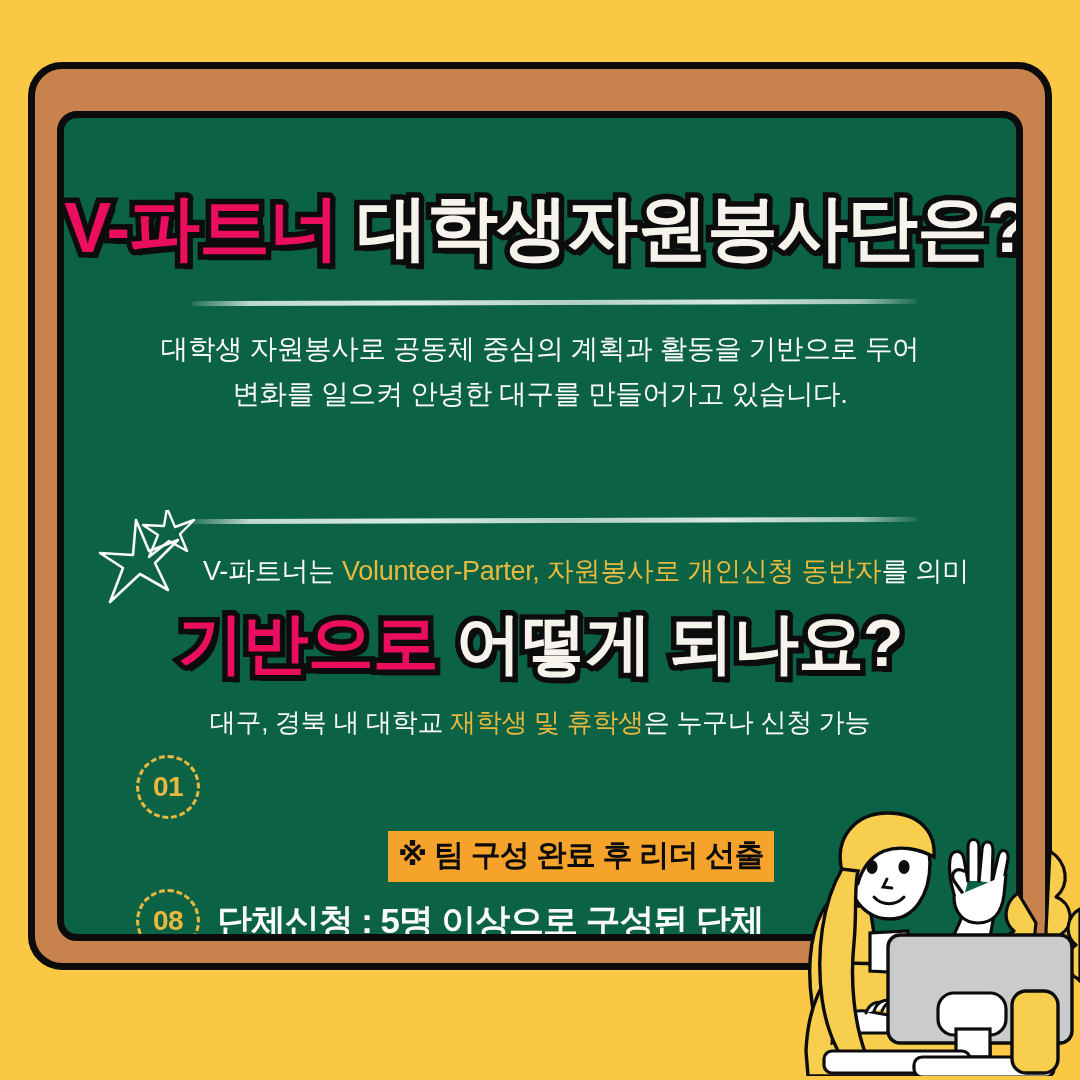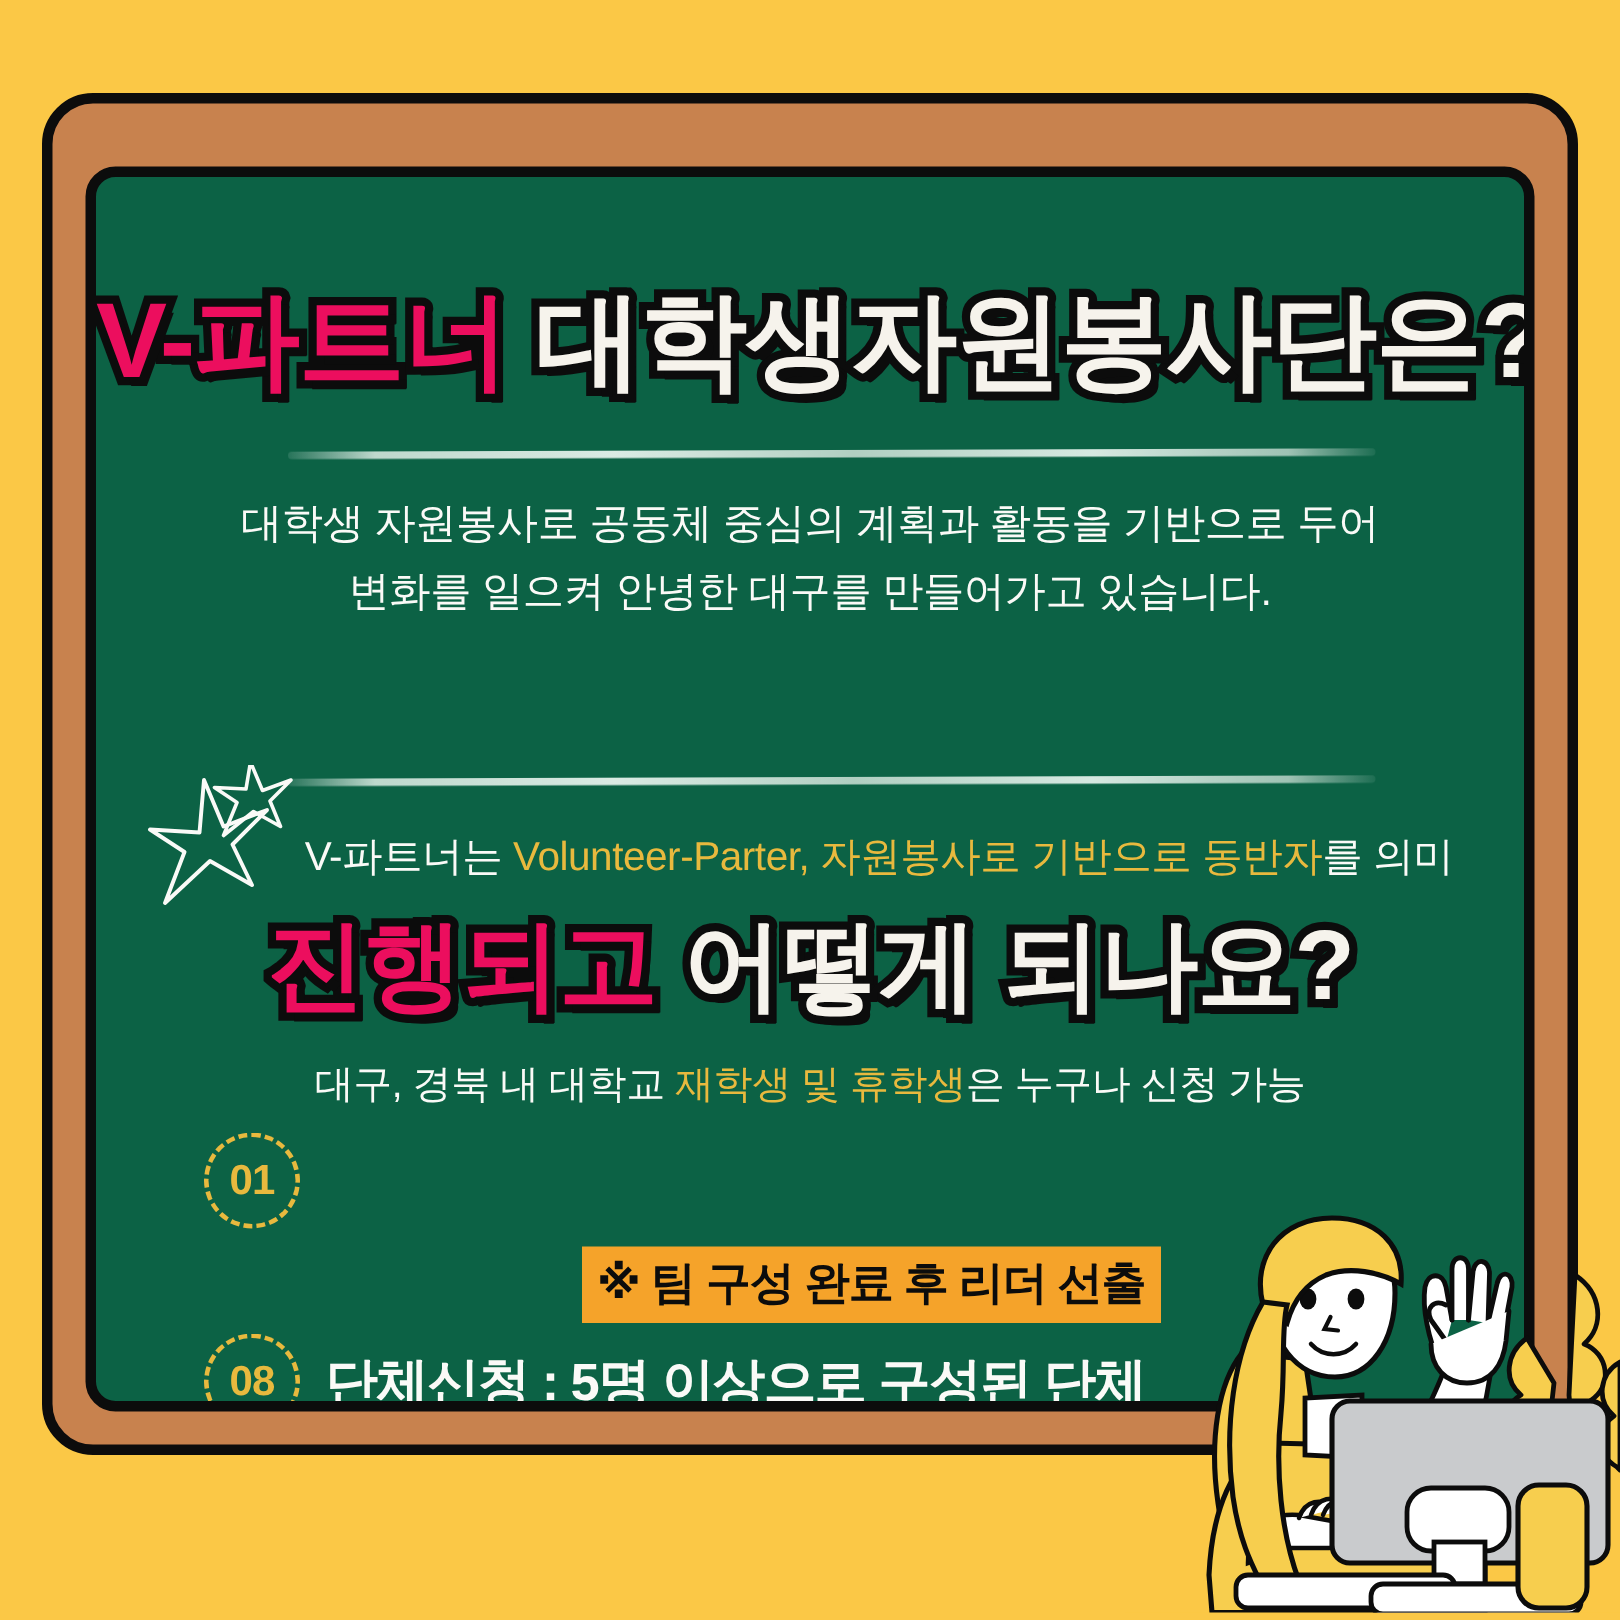--- a/index.html
+++ b/index.html
@@ -193,25 +193,25 @@
         <div class="divider" style="left:128px; top:400px; width:725px;"></div>
 
         <div class="stars" style="left:28px; top:392px;">
           <svg width="110" height="96" viewBox="0 0 110 96" fill="none">
             <path d="M18 92 L31 58 L8 43 L41 45 L44 10 L57 41 L86 30 L63 53 L76 80 L48 64 Z" stroke="#FAFAF7" stroke-width="2.6" stroke-linejoin="round" fill="none"></path>
             <path d="M57 47 L66 25 L51 15 L72 16 L75 -2 L83 17 L102 10 L88 24 L95 41 L77 31 Z" stroke="#FAFAF7" stroke-width="2.4" stroke-linejoin="round" fill="none"></path>
           </svg>
         </div>
 
         <div class="defline" style="top:435px; padding-left:46px;">
-          <span>V-파트너는 </span><span class="gold">Volunteer-Parter, 자원봉사로 기반으로 동반자</span><span>를 의미</span>
+          <span>V-파트너는 </span><span class="gold">Volunteer-Parter, 자원봉사로 개인신청 동반자</span><span>를 의미</span>
         </div>
 
         <div class="headline" style="top:492px; font-size:66px;">
-          <span class="pink">진행되고</span><span style="display:inline-block;width:18px;"></span><span class="cream">어떻게 되나요?</span>
+          <span class="pink">기반으로</span><span style="display:inline-block;width:18px;"></span><span class="cream">어떻게 되나요?</span>
         </div>
 
         <div class="subnote" style="top:587px;">
           <span>대구, 경북 내 대학교 </span><span class="gold">재학생 및 휴학생</span><span>은 누구나 신청 가능</span>
         </div>
 
         <div class="item" style="left:72px; top:637px;">
           <div class="badge">01</div>
         </div>
 

